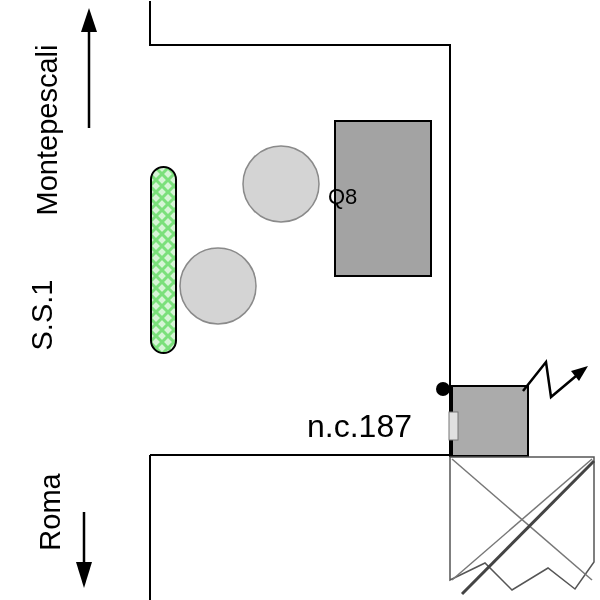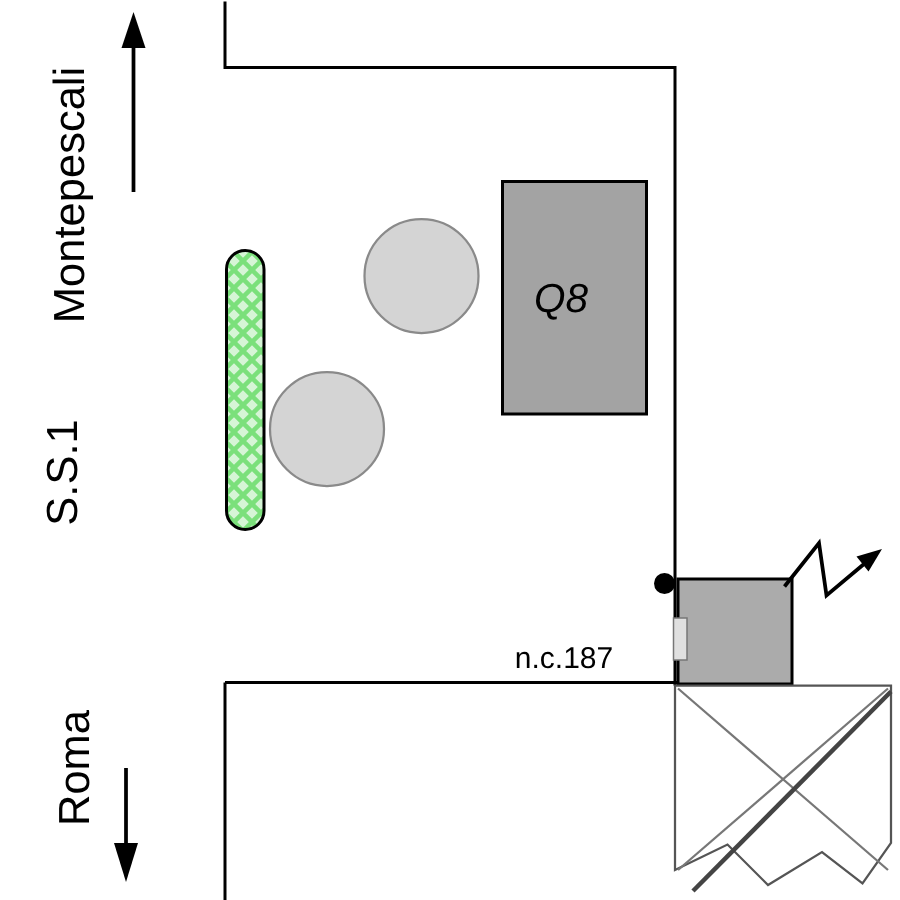--- a/index.html
+++ b/index.html
@@ -10,23 +10,23 @@
   #map-svg{position:absolute;left:0;top:0;}
   .label{position:absolute;color:#000;white-space:nowrap;}
   .vlabel{
     position:absolute;color:#000;text-align:center;
     transform:rotate(-90deg);transform-origin:center center;
     font-size:29px;height:36px;line-height:36px;white-space:nowrap;
   }
   .lbl-montepescali{left:-63px;top:112px;width:220px;}
   .lbl-ss1{left:-18px;top:297px;width:120px;}
   .lbl-roma{left:-10px;top:494px;width:120px;}
-  .lbl-q8{left:356px;top:184px;font-size:27px;font-style:italic;}
+  .lbl-q8{left:328px;top:184px;font-size:22px;}
   .lbl-cso{left:330px;top:356px;width:105px;text-align:right;font-size:32px;}
-  .lbl-nc187{left:307px;top:428px;width:138px;text-align:center;font-size:20px;}
+  .lbl-nc187{left:307px;top:408px;width:138px;text-align:left;font-size:32px;}
 </style>
 </head>
 <body>
 
 <div id="stage">
 
   <svg id="map-svg" width="600" height="600" viewBox="0 0 600 600">
     <defs>
       <pattern id="hatch" width="12" height="12" patternUnits="userSpaceOnUse">
         <rect width="12" height="12" fill="#d6f5d6"></rect>

